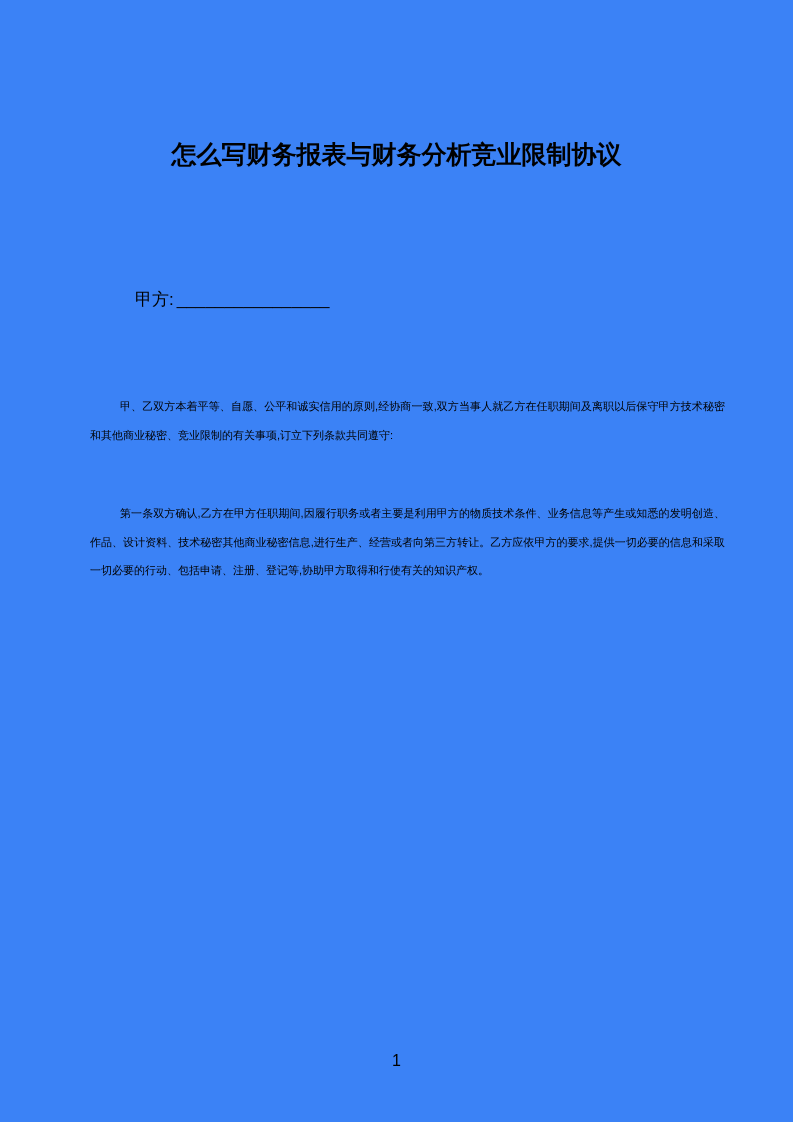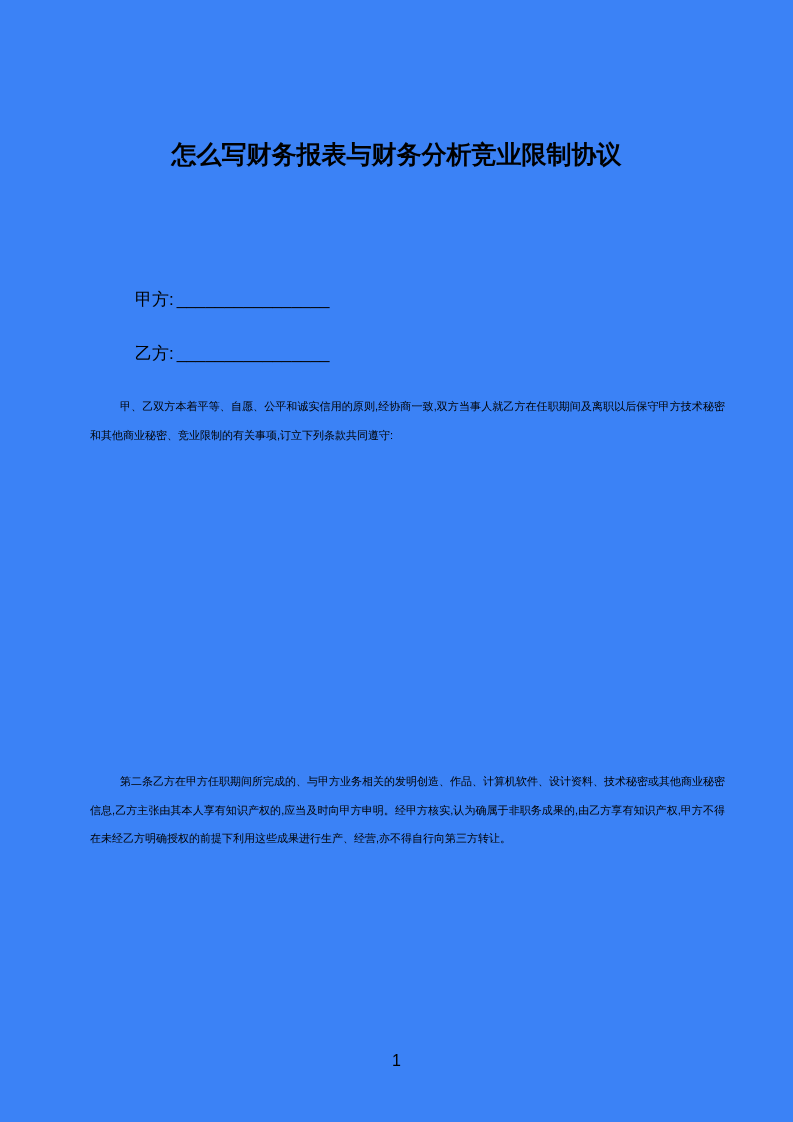--- a/index.html
+++ b/index.html
@@ -68,26 +68,23 @@
 <body>
 
 <div class="page">
 
   <h1 class="doc-title">怎么写财务报表与财务分析竞业限制协议</h1>
 
   <div class="party-row" style="top:286px">
     <span>甲方:</span><span class="blank">________________</span>
   </div>
 
-  <div class="party-row" style="top:340px">
-    <span>乙方:</span><span class="blank">________________</span>
-  </div>
 
   <p class="para" style="top:392px">甲、乙双方本着平等、自愿、公平和诚实信用的原则,经协商一致,双方当事人就乙方在任职期间及离职以后保守甲方技术秘密和其他商业秘密、竞业限制的有关事项,订立下列条款共同遵守:</p>
 
+  <p class="para" style="top:499px">第一条双方确认,乙方在甲方任职期间,因履行职务或者主要是利用甲方的物质技术条件、业务信息等产生或知悉的发明创造、作品、设计资料、技术秘密其他商业秘密信息,进行生产、经营或者向第三方转让。乙方应依甲方的要求,提供一切必要的信息和采取一切必要的行动、包括申请、注册、登记等,协助甲方取得和行使有关的知识产权。</p>
 
 
-  <p class="para" style="top:767px">第二条乙方在甲方任职期间所完成的、与甲方业务相关的发明创造、作品、计算机软件、设计资料、技术秘密或其他商业秘密信息,乙方主张由其本人享有知识产权的,应当及时向甲方申明。经甲方核实,认为确属于非职务成果的,由乙方享有知识产权,甲方不得在未经乙方明确授权的前提下利用这些成果进行生产、经营,亦不得自行向第三方转让。</p>
 
 
   <div class="page-number">1</div>
 
 </div>
 
 </body></html>

